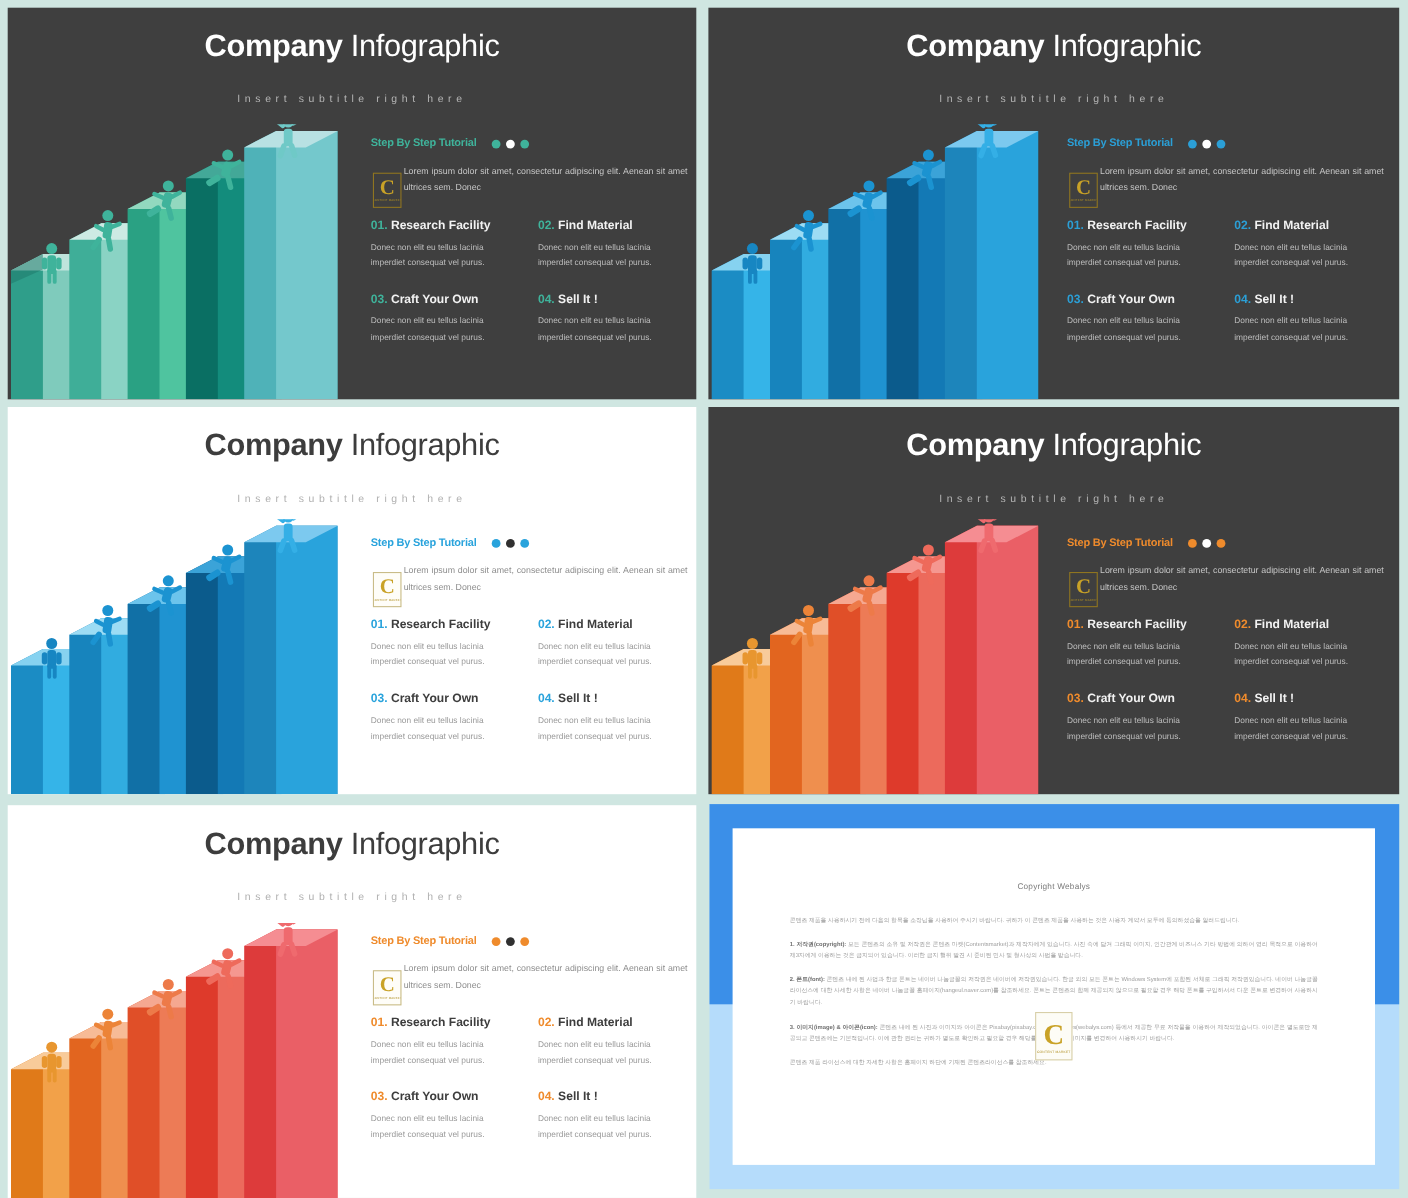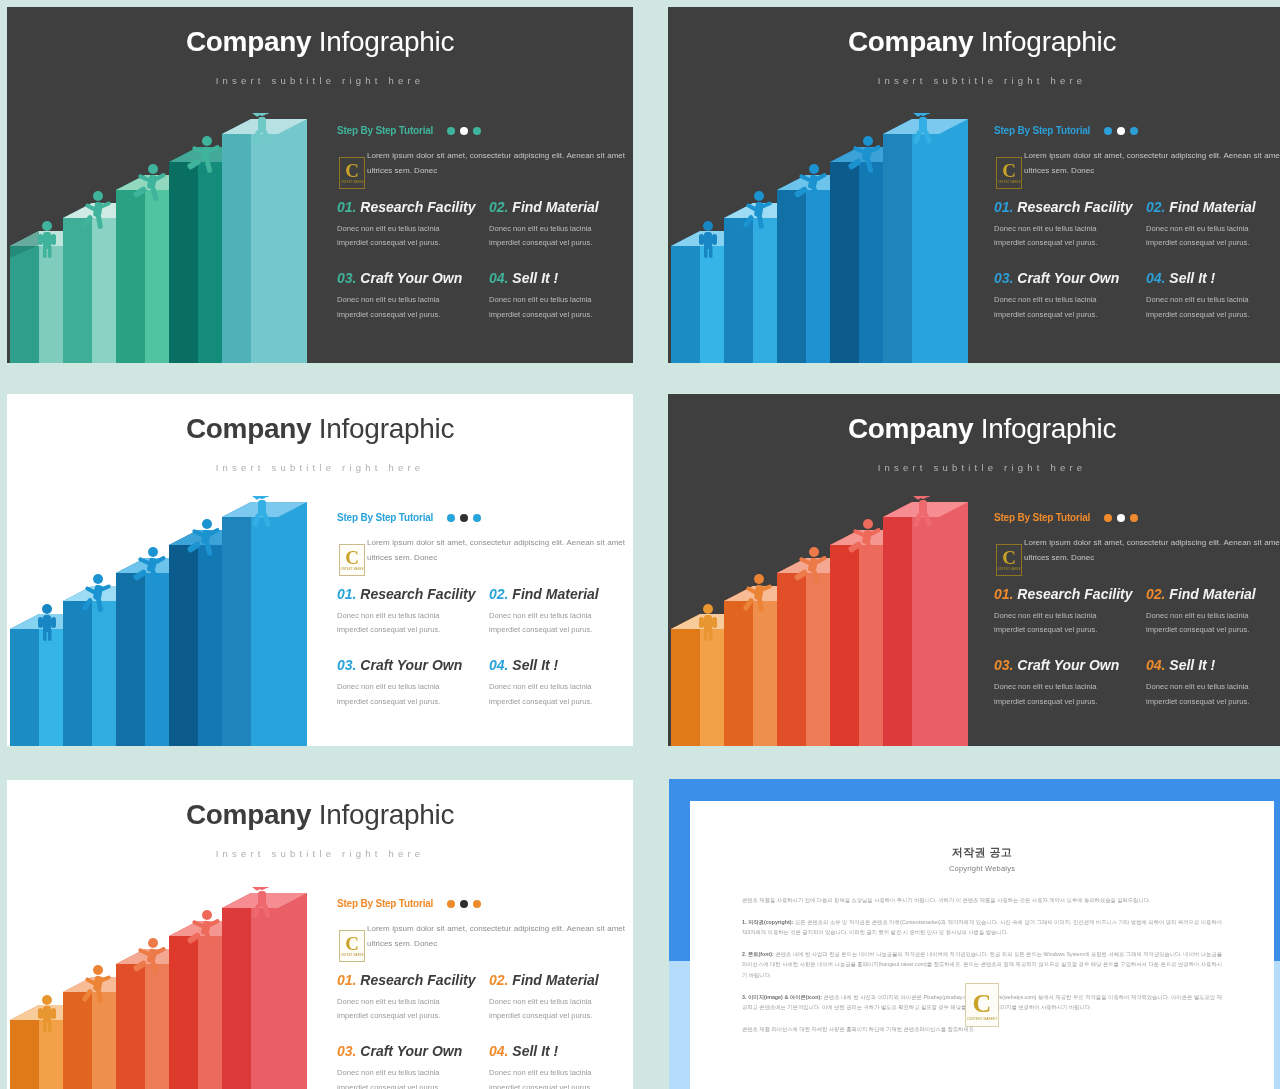--- a/index.html
+++ b/index.html
@@ -7,21 +7,21 @@
   body {
     background:#cfe6e1;
     font-family:"Liberation Sans", sans-serif;
     overflow:hidden;
   }
   .grid {
     width:1280px; height:963px;
     display:grid;
     grid-template-columns:637px 643px;
     grid-template-rows:365px 362px 362px;
-    column-gap:0; row-gap:0;gap:24px;
+    column-gap:0; row-gap:0;
   }
   .cell { position:relative; overflow:hidden; }
 
   
   .slide {
     position:absolute;
     left:7px; top:7px; right:7px; bottom:0px;
     overflow:hidden;
   }
   .slide.dark  { background:#3f3f3f; }
@@ -41,21 +41,21 @@
     font-size:28px;
     letter-spacing:-0.3px;
     line-height:1.1;
   }
   .title .b { font-weight:bold; }
   .title .n { font-weight:300; }
   .dark .title { color:#ffffff; }
   .light .title { color:#3d3d3d; }
   .subtitle {
     text-align:center;
-    margin-top:17px;
+    margin-top:27px;
     font-size:9.5px;
     letter-spacing:4.2px;
     font-weight:400;
   }
   .dark .subtitle  { color:#b5b5b5; }
   .light .subtitle { color:#b0b0b0; }
 
   
   .chart {
     position:absolute;
@@ -129,25 +129,24 @@
     margin-top:1px;
   }
 
   .steps {
     margin-top:20px;
     display:grid;
     grid-template-columns:152px 140px;
     row-gap:20px;
   }
   .step-head {
-    font-size:14px;
+    font-size:11px;
     font-weight:bold;
     margin-bottom:7px;
     white-space:nowrap;
-    font-style:italic;
   }
   .step-num { font-weight:bold; }
   .dark .step-name  { color:#f2f2f2; }
   .light .step-name { color:#3d3d3d; }
   .step-body {
     font-size:7.6px;
     line-height:1.9;
     width:132px;
   }
   .dark .step-body  { color:#bdbdbd; }
@@ -790,21 +789,20 @@
           </div>
         </div>
       </div>
     </div>
   </div>
 
   <div class="cell c6">
     <div class="cc-outer">
       <div class="cc-band"></div>
       <div class="cc-doc">
-        <div class="cc-title">저작권 공고</div>
         <div class="cc-sub">Copyright Webalys</div>
         <div class="cc-body">
           <div class="cc-watermark">
             <span class="logo-c">C</span>
             <span class="logo-sub">CONTENT MARKET</span>
           </div>
           <p class="cc-p">콘텐츠 제품을 사용하시기 전에 다음의 항목을 소장님을 사용하여 주시기 바랍니다. 귀하가 이 콘텐츠 제품을 사용하는 것은 사용자 계약서 모두에 동의하셨습을 알려드립니다.</p>
           <p class="cc-p"><b>1. 저작권(copyright):</b> 모든 콘텐츠의 소유 및 저작권은 콘텐츠 마켓(Contentsmarket)과 제작자에게 있습니다. 사진 속에 담겨 그래픽 이미지, 인간관계 비즈니스 기타 방법에 의하여 영리 목적으로 이용하여 제3자에게 이용하는 것은 금지되어 있습니다. 이러한 금지 행위 발견 시 준비된 민사 및 형사상의 사법을 받습니다.</p>
           <p class="cc-p"><b>2. 폰트(font):</b> 콘텐츠 내에 된 사업과 한글 폰트는 네이버 나눔글꼴의 저작권은 네이버에 저작권있습니다. 한글 외의 모든 폰트는 Windows System에 포함된 서체로 그래픽 저작권있습니다. 네이버 나눔글꼴 라이선스에 대한 사세한 사항은 네이버 나눔글꼴 홈페이지(hangeul.naver.com)를 참조하세요. 폰트는 콘텐츠의 함께 제공되지 않으므로 필요할 경우 해당 폰트를 구입하셔서 다운 폰트로 변경하여 사용하시기 바랍니다.</p>
           <p class="cc-p"><b>3. 이미지(image) &amp; 아이콘(icon):</b> 콘텐츠 내에 된 사진과 이미지와 아이콘은 Pixabay(pixabay.com)와 Webalys(webalys.com) 등에서 제공한 무료 저작물을 이용하여 제작되었습니다. 아이콘은 별도로만 제공되고 콘텐츠에는 기본적입니다. 이에 관한 권리는 귀하가 별도로 확인하고 필요할 경우 해당를 확인하셔서 이미지를 변경하여 사용하시기 바랍니다.</p>

